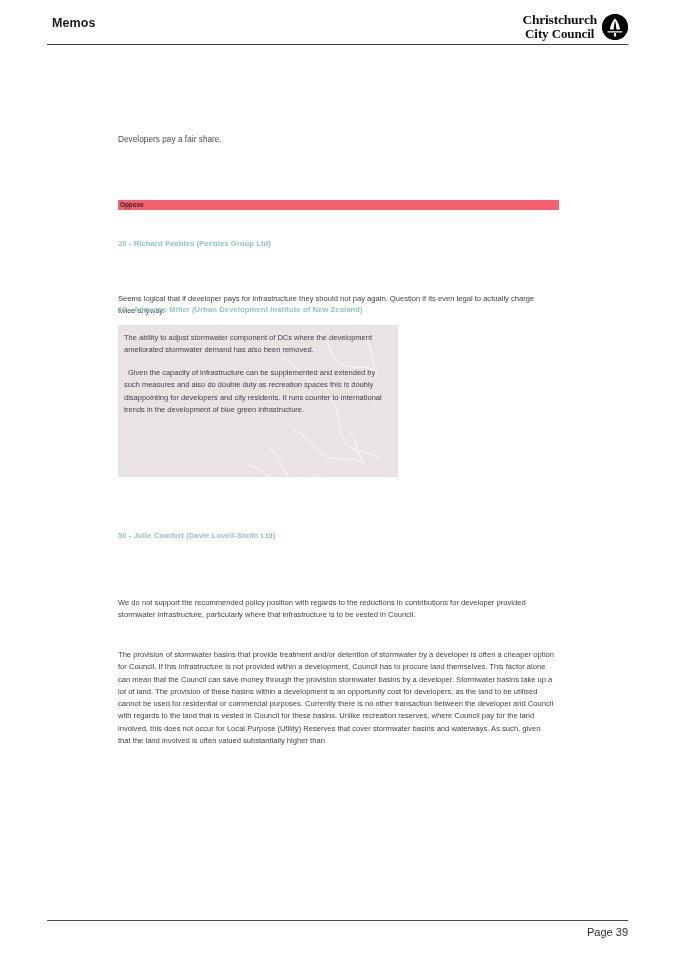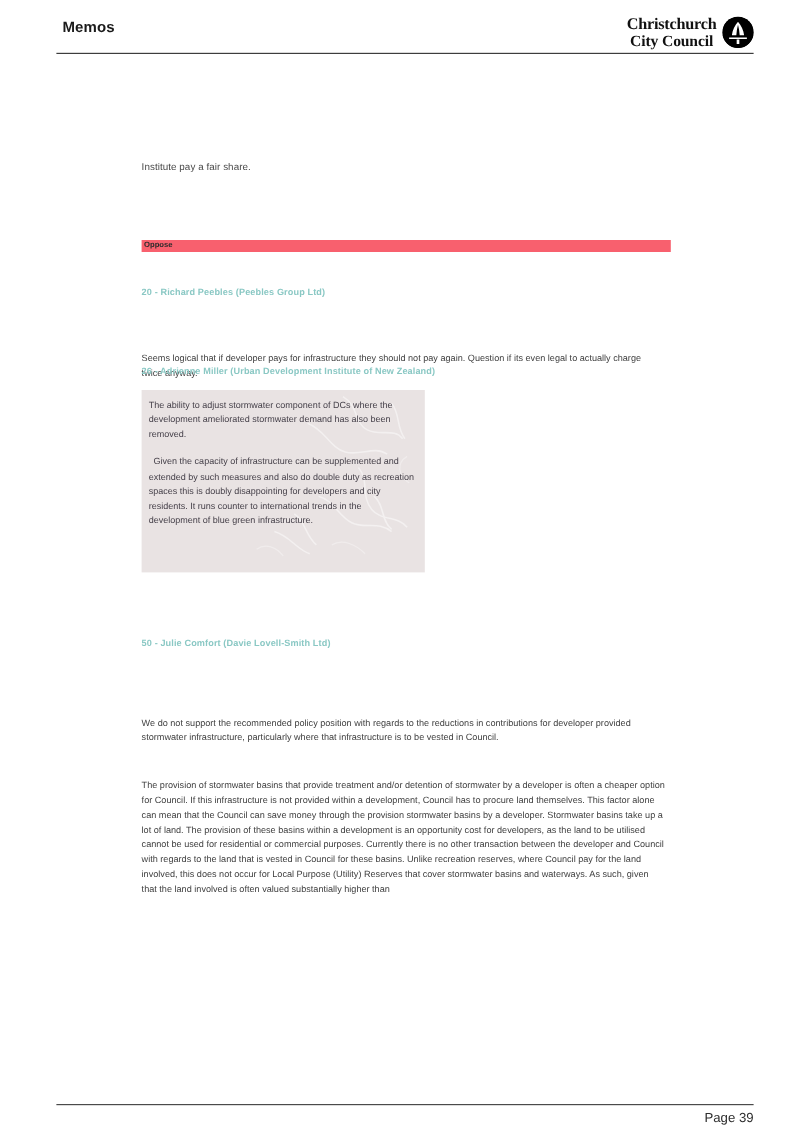--- a/index.html
+++ b/index.html
@@ -137,21 +137,21 @@
   #head-14 { top: 239px; }
   #body-14 { top: 250px; width: 434px; }
 
   #head-26 { top: 305px; }
 
   
   .quote-block {
     position: absolute;
     left: 118px;
     top: 325px;
-    width: 236px;
+    width: 280px;
     height: 152px;
     background: #e9e3e3;
     overflow: hidden;
   }
   .quote-pattern {
     position: absolute;
     inset: 0;
     opacity: 0.55;
   }
   .quote-inner {
@@ -206,21 +206,21 @@
           <circle cx="13" cy="13" r="13" fill="#000000"></circle>
           <path d="M13 4.2 C10.3 7.2 8.4 11.3 7.9 15.4 L11.6 15.4 C11.8 12.3 12.3 9.3 13 6.6 C13.7 9.3 14.2 12.3 14.4 15.4 L18.1 15.4 C17.6 11.3 15.7 7.2 13 4.2 Z" fill="#ffffff"></path>
           <path d="M5.6 17.2 L20.4 17.2 L20.4 18.5 L5.6 18.5 Z" fill="#ffffff"></path>
           <path d="M11.9 18.9 L14.1 18.9 L14.1 22.6 L11.9 22.6 Z" fill="#ffffff"></path>
         </svg>
       </div>
     </div>
   </div>
   <div class="header-rule"></div>
 
-  <div class="intro-line">Institute pay a fair share.</div>
+  <div class="intro-line">Developers pay a fair share.</div>
 
   <div class="banner">
     <span class="banner-label">Oppose</span>
   </div>
 
   <div class="sub-head" id="head-14">20 - Richard Peebles (Peebles Group Ltd)</div>
   <div class="sub-body" id="body-14">Seems logical that if developer pays for infrastructure they should not pay again. Question if its even legal to actually charge twice anyway.</div>
 
   <div class="sub-head" id="head-26">26 - Adrienne Miller (Urban Development Institute of New Zealand)</div>
 

